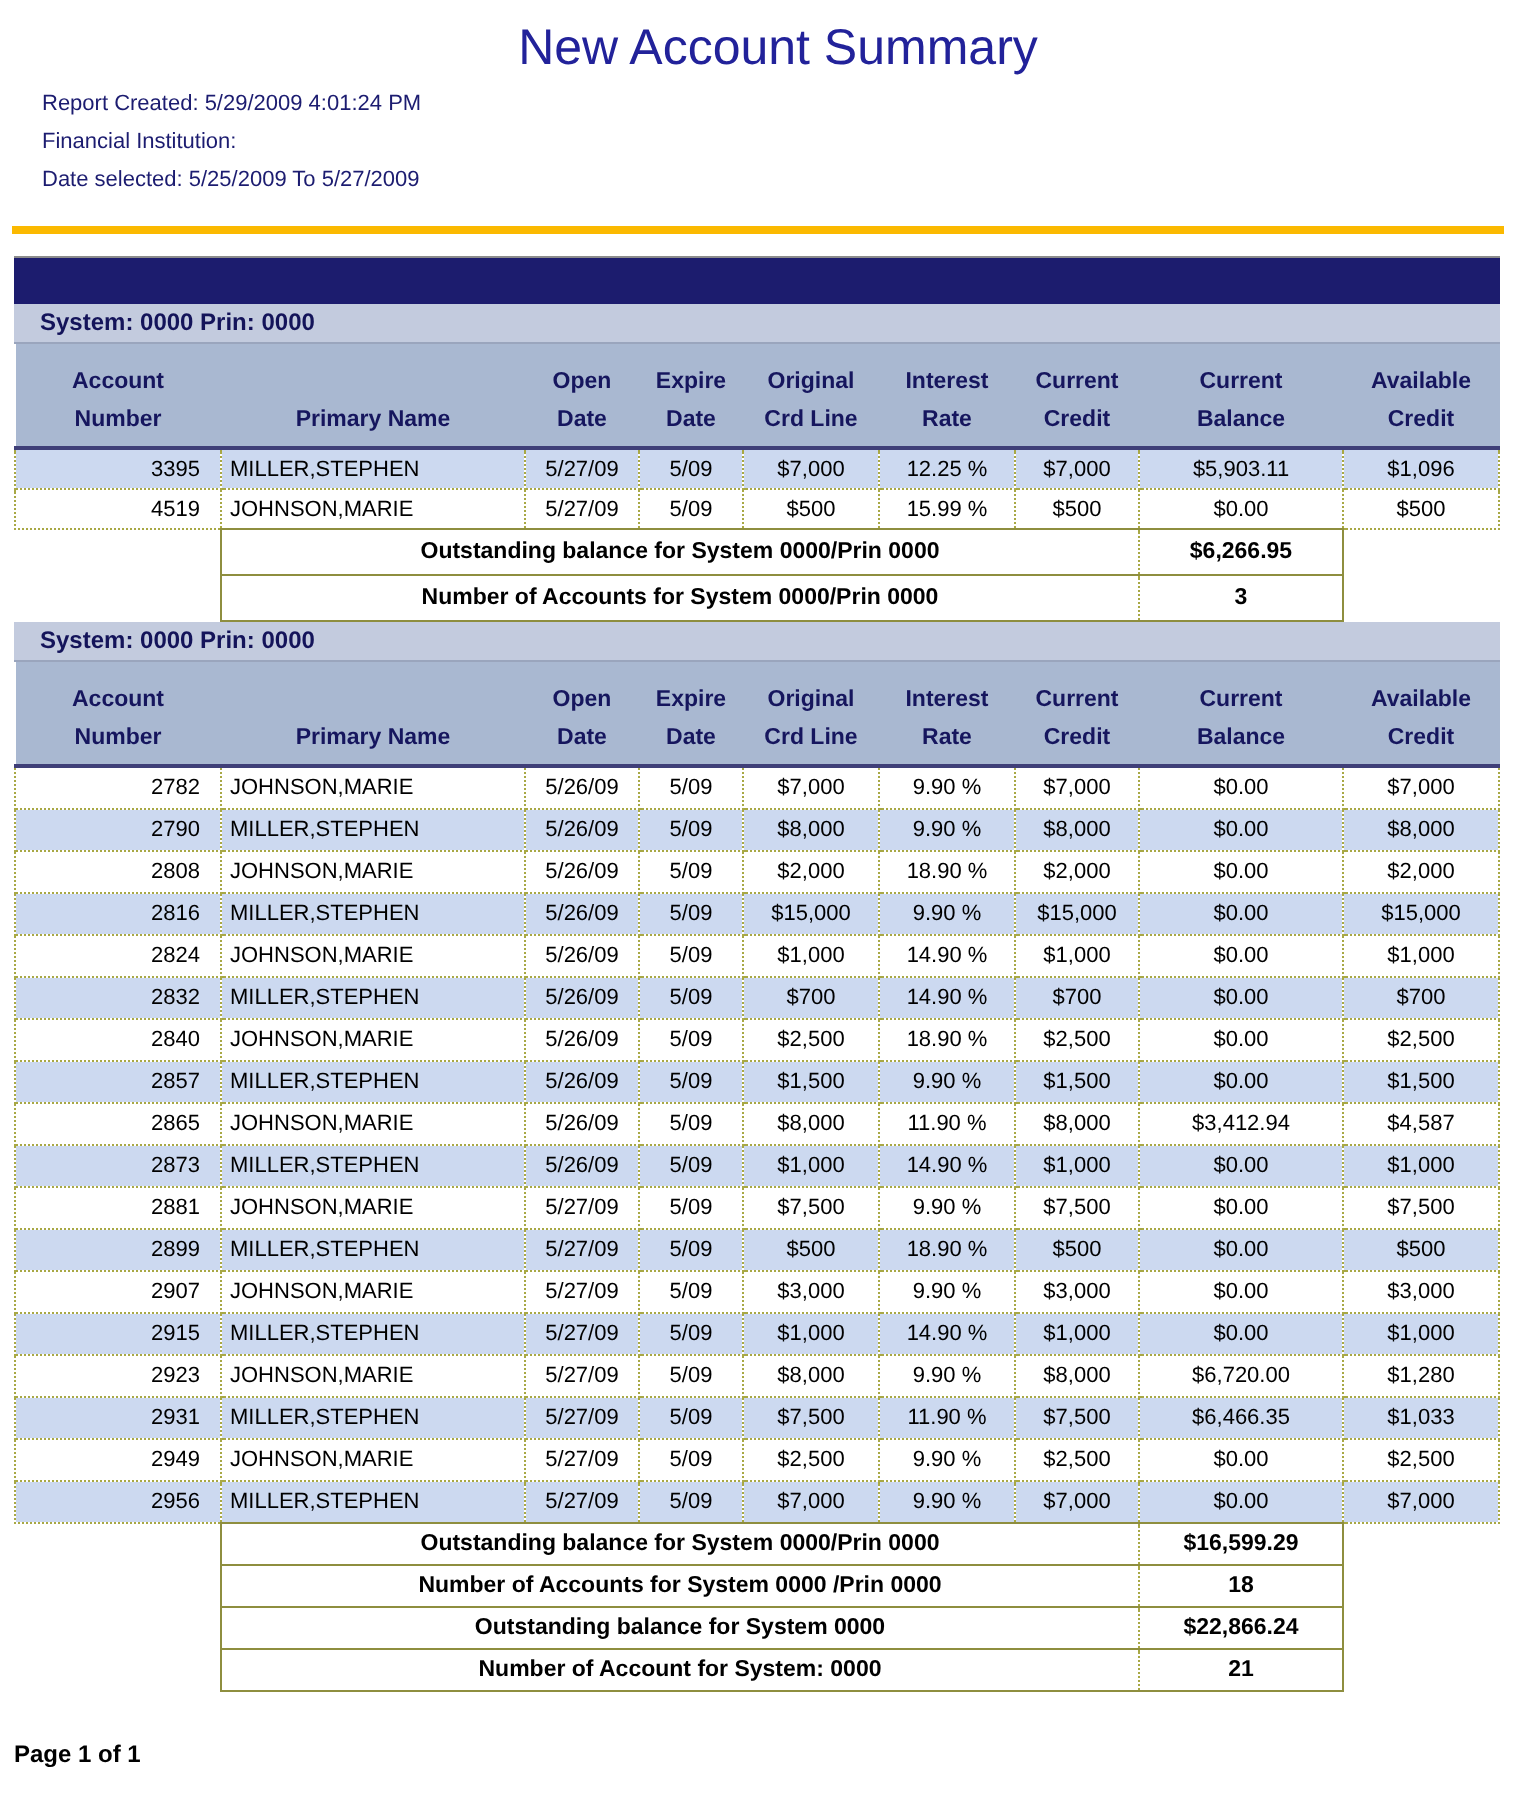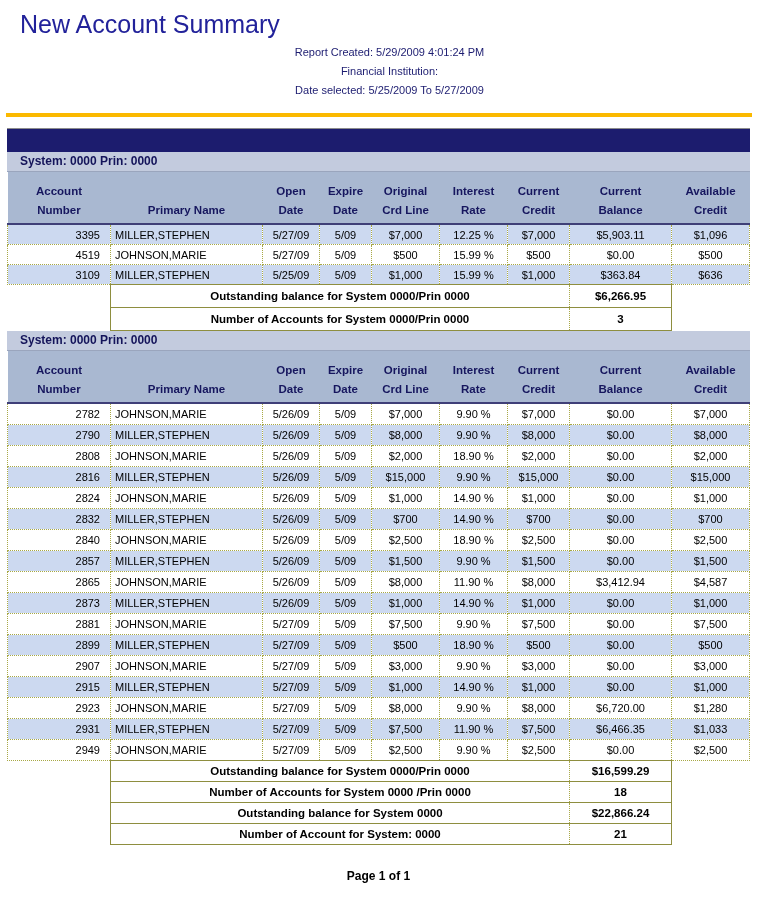--- a/index.html
+++ b/index.html
@@ -18,24 +18,25 @@
   html,body{margin:0;padding:0;}
   body{
     width:758px;height:902px;background:#ffffff;
     font-family:"Liberation Sans", sans-serif;
     -webkit-font-smoothing:antialiased;
     overflow:hidden;
   }
   .title{
     font-size:25px;font-weight:normal;color:var(--title-blue);
     margin:10px 0 4px 20px;
+    text-align:center;
   }
   .meta-line{
     font-size:11px;color:var(--meta-blue);
-    margin-left:21px;line-height:19px;text-align:center;
+    margin-left:21px;line-height:19px;
   }
   .gold-rule{height:4px;background:var(--gold);margin:13px 6px 0 6px;}
   .content{margin:0 8px 0 7px;}
   .navy-bar{margin-top:11px;height:23px;background:var(--navy);border-top:1px solid #8C8C8C;}
   .section-header{
     height:19px;line-height:19px;background:var(--sect-bg);color:var(--sect-text);
     font-weight:bold;font-size:12px;padding-left:13px;
     border-bottom:1px solid #9aa5bd;
   }
   table{width:100%;border-collapse:collapse;table-layout:fixed;}
@@ -58,21 +59,21 @@
   tr.summary td{border:none;background:#fff;height:22px;margin-top:36px;}
   tr.summary td.slabel{
     border:1px solid var(--sum-border);border-right:1px dotted var(--dotted);
     font-weight:bold;text-align:center;font-size:11.5px;color:#000;
   }
   tr.summary td.svalue{
     border:1px solid var(--sum-border);border-left:1px dotted var(--dotted);
     font-weight:bold;text-align:center;font-size:11.5px;color:#000;
   }
   .page-footer{
-    margin-top:24px;text-align:center;font-weight:bold;font-size:12px;color:#000;
+    margin-top:24px;text-align:left;font-weight:bold;font-size:12px;color:#000;
   }
 </style>
 </head>
 <body>
 
 <div class="page">
   <h1 class="title">New Account Summary</h1>
   <div class="meta-line">Report Created: 5/29/2009 4:01:24 PM</div>
   <div class="meta-line">Financial Institution:</div>
   <div class="meta-line">Date selected: 5/25/2009 To 5/27/2009</div>
@@ -152,31 +153,20 @@
                 <td class="num">4519</td>
                 <td class="name">JOHNSON,MARIE</td>
                 <td class="ctr">5/27/09</td>
                 <td class="ctr">5/09</td>
                 <td class="ctr">$500</td>
                 <td class="ctr">15.99 %</td>
                 <td class="ctr">$500</td>
                 <td class="ctr">$0.00</td>
                 <td class="ctr">$500</td>
               </tr>
-              <tr class="shaded">
-                <td class="num">3109</td>
-                <td class="name">MILLER,STEPHEN</td>
-                <td class="ctr">5/25/09</td>
-                <td class="ctr">5/09</td>
-                <td class="ctr">$1,000</td>
-                <td class="ctr">15.99 %</td>
-                <td class="ctr">$1,000</td>
-                <td class="ctr">$363.84</td>
-                <td class="ctr">$636</td>
-              </tr>
               <tr class="summary">
                 <td class="sp"></td>
                 <td class="slabel" colspan="6">Outstanding balance for System 0000/Prin 0000</td>
                 <td class="svalue">$6,266.95</td>
                 <td class="sp"></td>
               </tr>
               <tr class="summary">
                 <td class="sp"></td>
                 <td class="slabel" colspan="6">Number of Accounts for System 0000/Prin 0000</td>
                 <td class="svalue">3</td>
@@ -420,20 +410,31 @@
                 <td class="num">2949</td>
                 <td class="name">JOHNSON,MARIE</td>
                 <td class="ctr">5/27/09</td>
                 <td class="ctr">5/09</td>
                 <td class="ctr">$2,500</td>
                 <td class="ctr">9.90 %</td>
                 <td class="ctr">$2,500</td>
                 <td class="ctr">$0.00</td>
                 <td class="ctr">$2,500</td>
               </tr>
+              <tr class="shaded">
+                <td class="num">2956</td>
+                <td class="name">MILLER,STEPHEN</td>
+                <td class="ctr">5/27/09</td>
+                <td class="ctr">5/09</td>
+                <td class="ctr">$7,000</td>
+                <td class="ctr">9.90 %</td>
+                <td class="ctr">$7,000</td>
+                <td class="ctr">$0.00</td>
+                <td class="ctr">$7,000</td>
+              </tr>
               <tr class="summary">
                 <td class="sp"></td>
                 <td class="slabel" colspan="6">Outstanding balance for System 0000/Prin 0000</td>
                 <td class="svalue">$16,599.29</td>
                 <td class="sp"></td>
               </tr>
               <tr class="summary">
                 <td class="sp"></td>
                 <td class="slabel" colspan="6">Number of Accounts for System 0000 /Prin 0000</td>
                 <td class="svalue">18</td>

